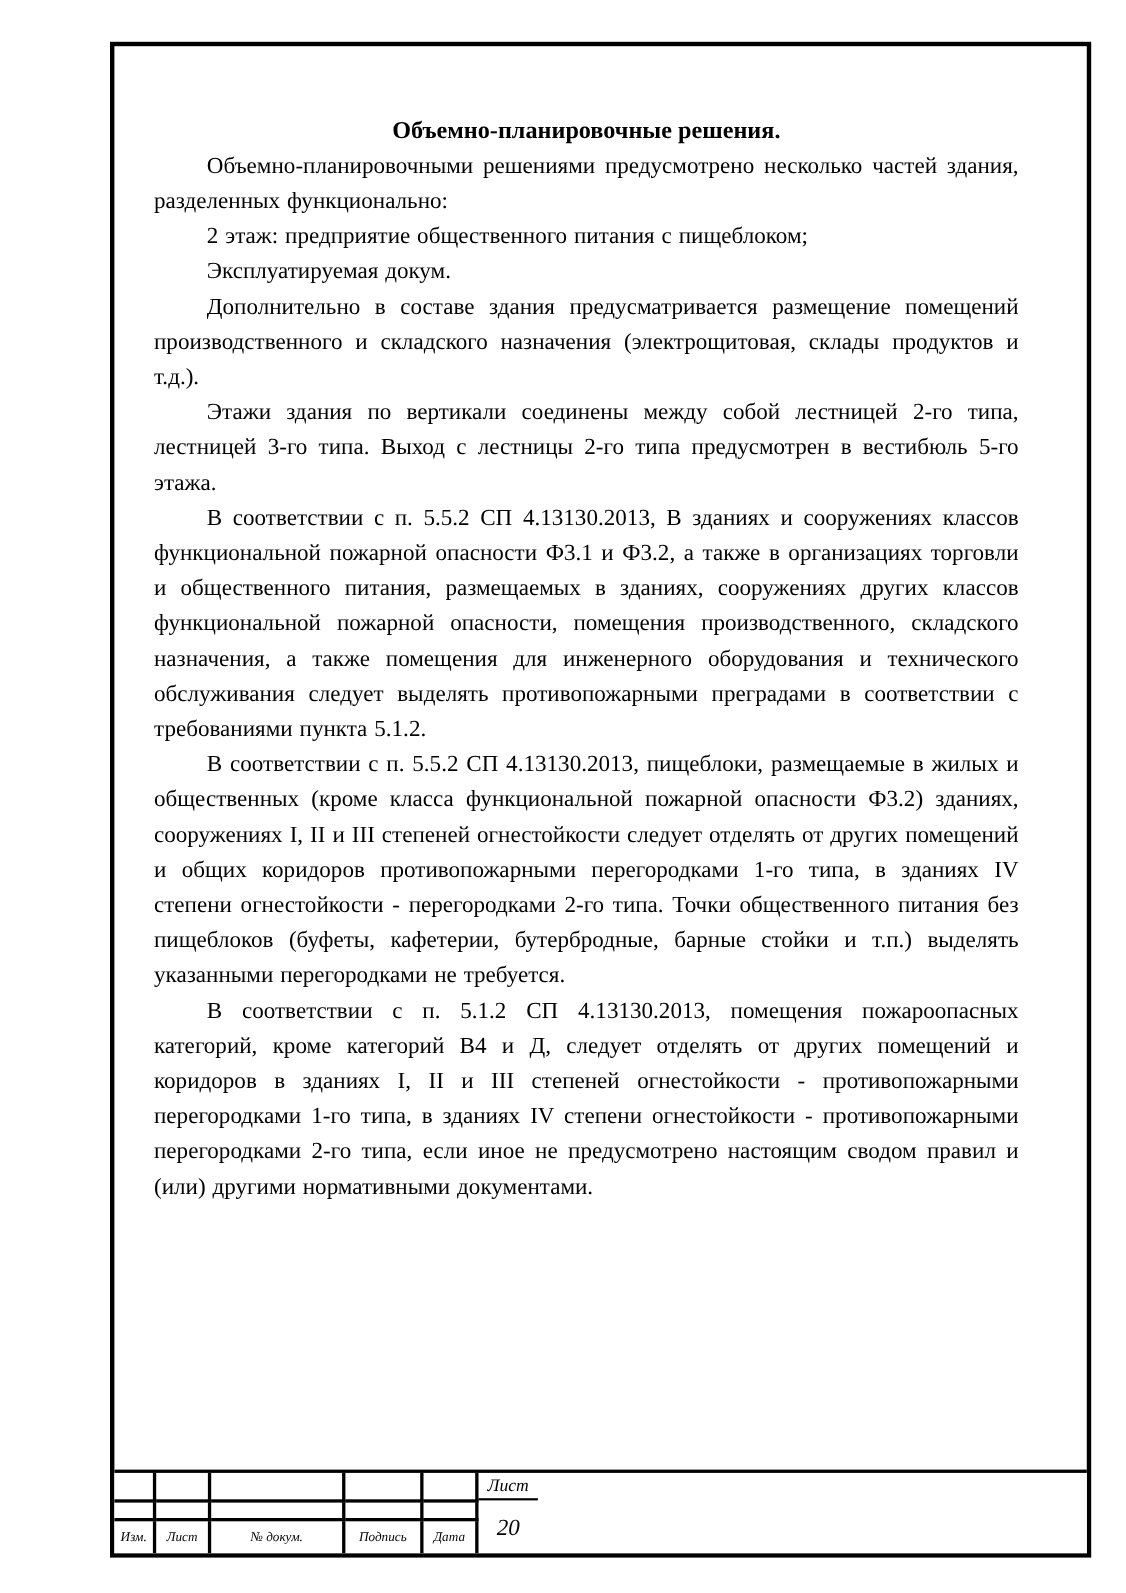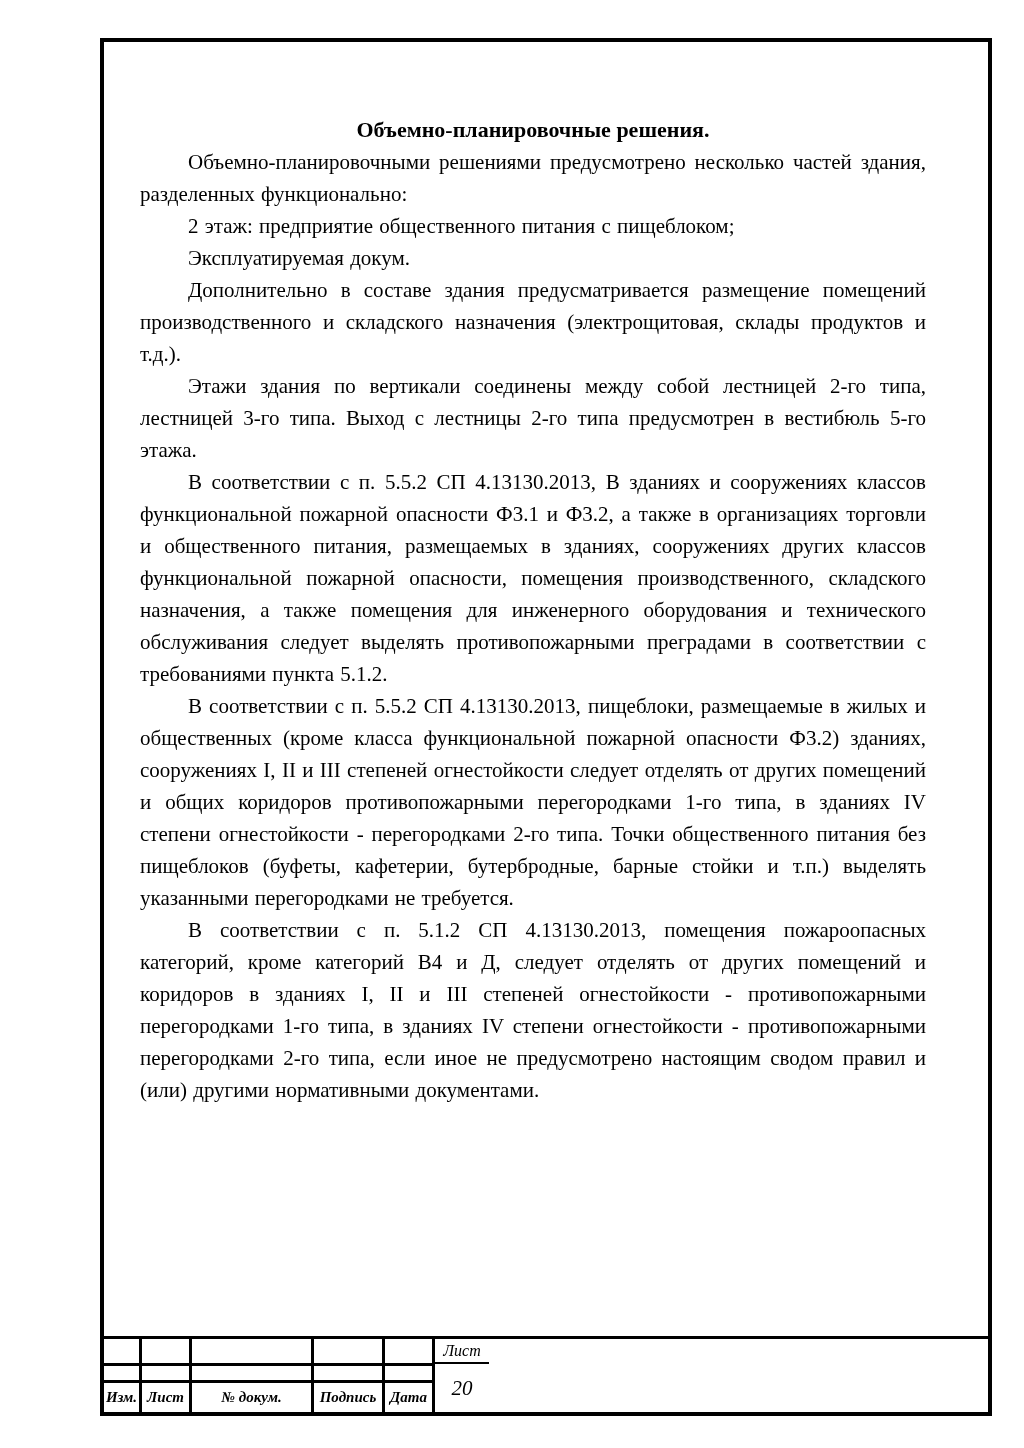--- a/index.html
+++ b/index.html
@@ -23,21 +23,21 @@
     position: absolute;
     left: 100px;
     top: 38px;
     width: 892px;
     height: 1378px;
     border: 4px solid #000000;
     background: #ffffff;
   }
   .content {
     position: absolute;
-    left: 0; top: 16px; right: 0;
+    left: 0; top: 4px; right: 0;
     padding: 56px 62px 0 36px;
   }
   .doc-title {
     text-align: center;
     font-weight: bold;
     font-size: 22px;
     line-height: 32px;
   }
   .para {
     font-size: 21px;
@@ -63,24 +63,23 @@
   .rev-cell {
     border-right: 3px solid #000000;
     border-bottom: 3px solid #000000;
   }
   .rev-cell.last-row {
     border-bottom: none;
     display: flex;
     align-items: center;
     justify-content: center;
     font-style: italic;
-    font-size: 15px;
+    font-size: 12px;
     white-space: nowrap;
     overflow: hidden;
-    font-weight: bold;
   }
   .project-cell {
     flex: 1;
     border-right: 3px solid #000000;
     padding-top: 3px;
     text-align: center;
     font-size: 13.5px;
     line-height: 20px;
     white-space: nowrap;
     overflow: hidden;

